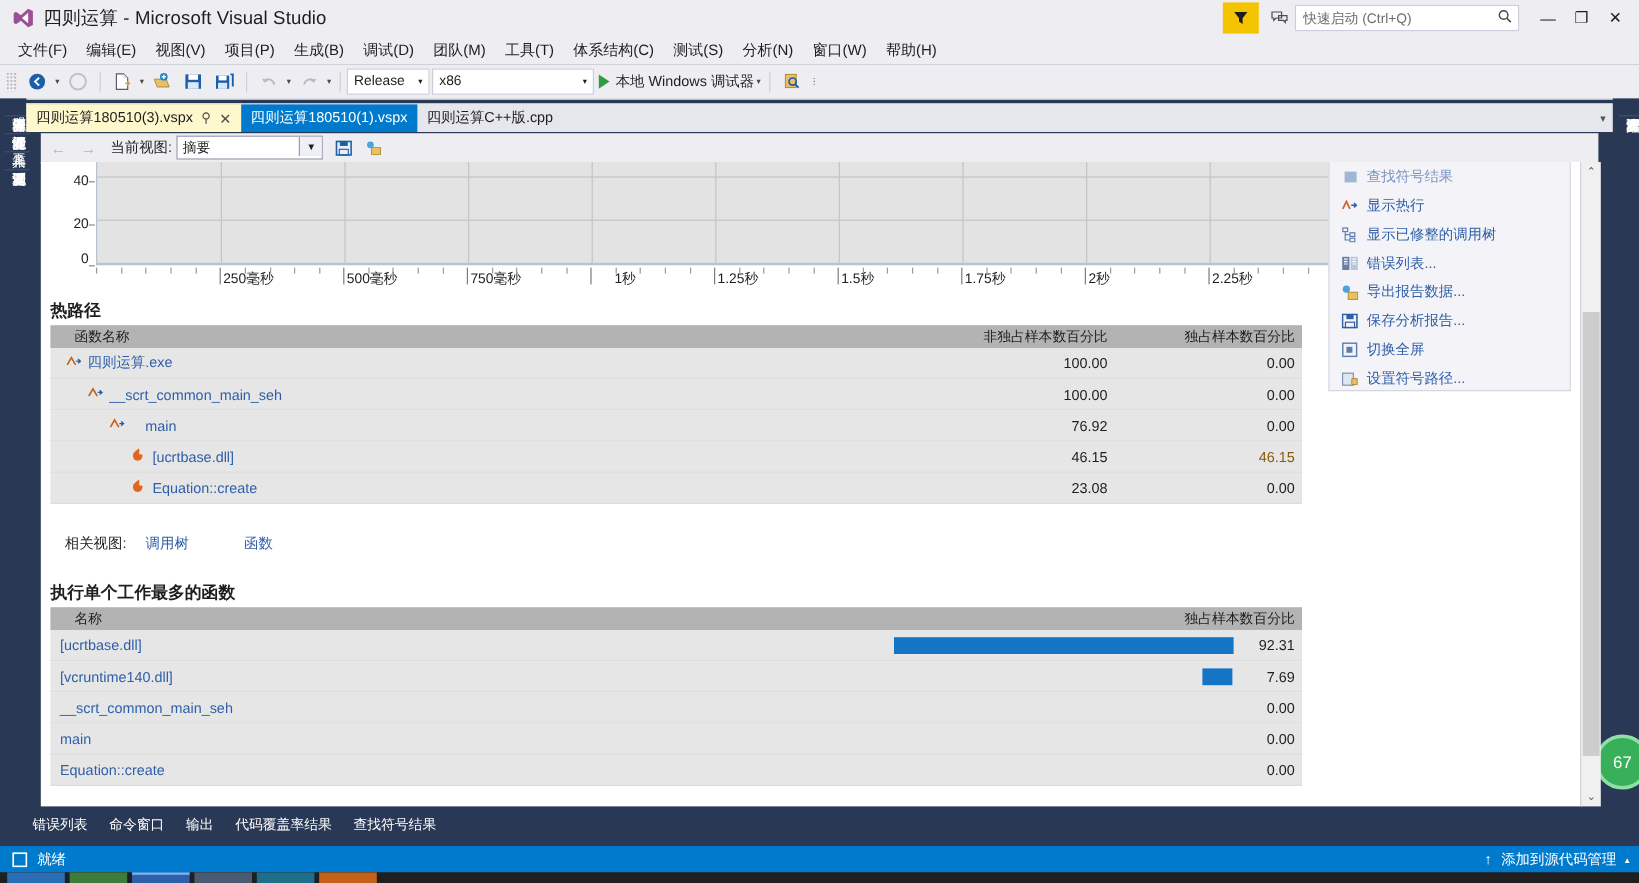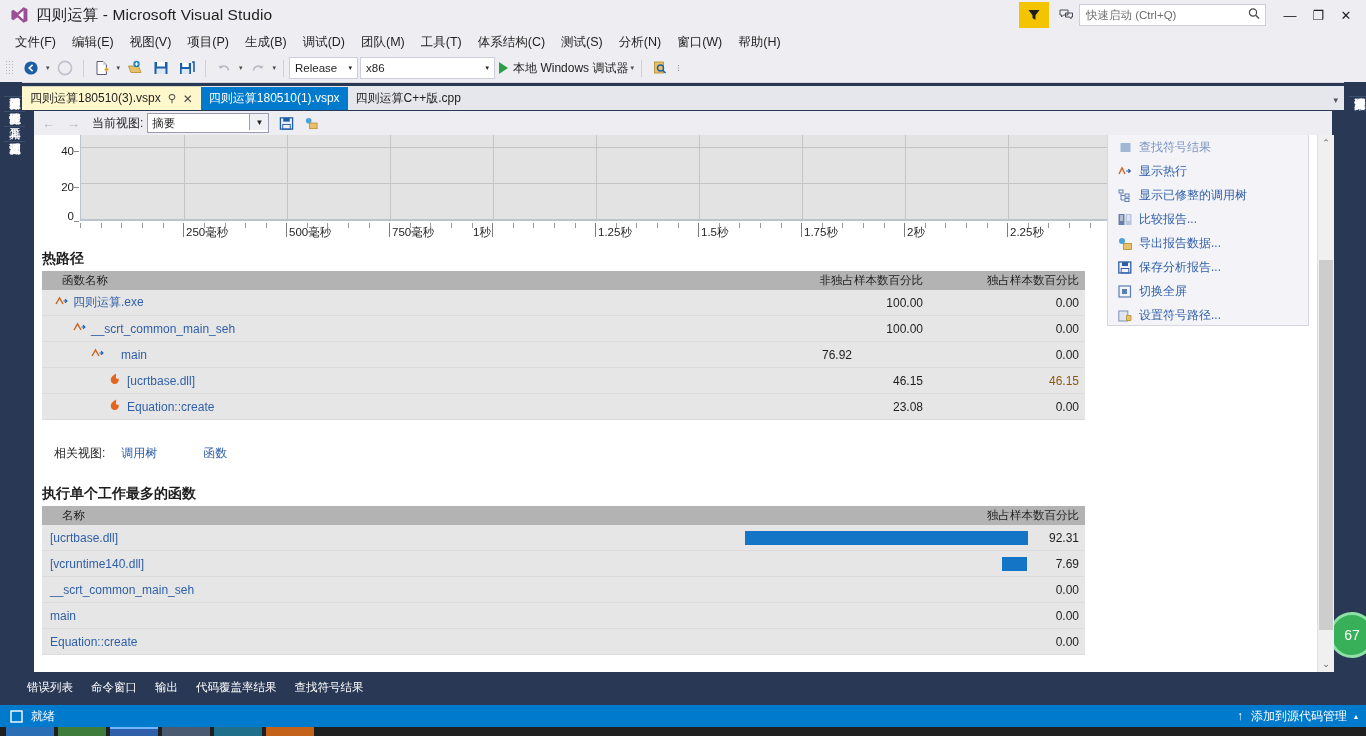--- a/index.html
+++ b/index.html
@@ -488,21 +488,21 @@
       <div class="ytick" style="top:86px"></div>
 
       <div class="xaxis-labels">
         <div class="xtick-major" style="left:103px"></div>
           <div class="xlab" style="left:106px;top:2px">250毫秒</div>
         <div class="xtick-major" style="left:206px"></div>
           <div class="xlab" style="left:209px;top:2px">500毫秒</div>
         <div class="xtick-major" style="left:309px"></div>
           <div class="xlab" style="left:312px;top:2px">750毫秒</div>
         <div class="xtick-major" style="left:412px"></div>
-          <div class="xlab" style="left:393px;top:2px">1秒</div>
+          <div class="xlab" style="left:432px;top:2px">1秒</div>
         <div class="xtick-major" style="left:515px"></div>
           <div class="xlab" style="left:518px;top:2px">1.25秒</div>
         <div class="xtick-major" style="left:618px"></div>
           <div class="xlab" style="left:621px;top:2px">1.5秒</div>
         <div class="xtick-major" style="left:721px"></div>
           <div class="xlab" style="left:724px;top:2px">1.75秒</div>
         <div class="xtick-major" style="left:824px"></div>
           <div class="xlab" style="left:827px;top:2px">2秒</div>
         <div class="xtick-major" style="left:927px"></div>
           <div class="xlab" style="left:930px;top:2px">2.25秒</div>
@@ -590,21 +590,21 @@
       <div class="trow">
         <div class="cell-name" style="padding-left:48px;">
           <span class="fn-icon">
             <svg width="13" height="11" viewBox="0 0 13 11">
                 <path d="M1 8 L4.5 2 L8 8" stroke="#c8641e" stroke-width="1.4" fill="none"></path>
                 <path d="M8.5 5h3.5M10 3.2 12 5l-2 1.8" stroke="#1c5fa8" stroke-width="1.1" fill="none"></path>
               </svg>
           </span>
           <span class="fn-link" style="margin-left:12px;">main</span>
         </div>
-        <div class="num" style="width:172px;text-align:center;">76.92</div>
+        <div class="num" style="width:172px;">76.92</div>
         <div class="num" style="width:150px;">0.00</div>
       </div>
 
       <div class="trow">
         <div class="cell-name" style="padding-left:66px;">
           <span class="fn-icon">
             <svg width="11" height="12" viewBox="0 0 11 12">
                 <path d="M5.5 0.5c1.6 2.4-.4 3.4.8 4.8.9 1 2.2.2 2.2.2.6 1.2.2 3-.9 4.2-1.5 1.6-4.3 1.6-5.8 0C.6 8.4.5 6.3 1.4 4.6 2.3 3 4 2.3 5.5.5z" fill="#e2661d"></path>
               </svg>
           </span>
@@ -724,21 +724,21 @@
       <span>显示已修整的调用树</span>
     </div>
     <div class="action-row">
       <span class="ai">
         <svg width="14" height="13" viewBox="0 0 14 13">
             <rect x="0.5" y="1" width="6" height="11" fill="#6a7fa8"></rect>
             <rect x="7.5" y="1" width="6" height="11" fill="#b9c6dd"></rect>
             <path d="M2 3h3M2 5h3M2 7h3M9 3h3M9 5h3M9 7h3" stroke="#fff" stroke-width="1"></path>
           </svg>
       </span>
-      <span>比较报告...</span>
+      <span>错误列表...</span>
     </div>
     <div class="action-row">
       <span class="ai">
         <svg width="14" height="13" viewBox="0 0 14 13">
             <circle cx="4" cy="4" r="3" fill="#4aa3dd"></circle>
             <rect x="5.5" y="6.5" width="8" height="6" fill="#e8c06a" stroke="#b08a2e" stroke-width=".8"></rect>
           </svg>
       </span>
       <span>导出报告数据...</span>
     </div>

